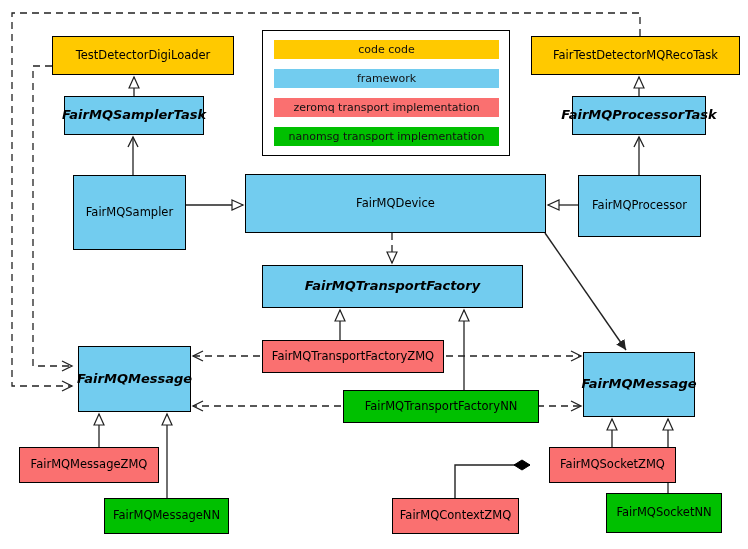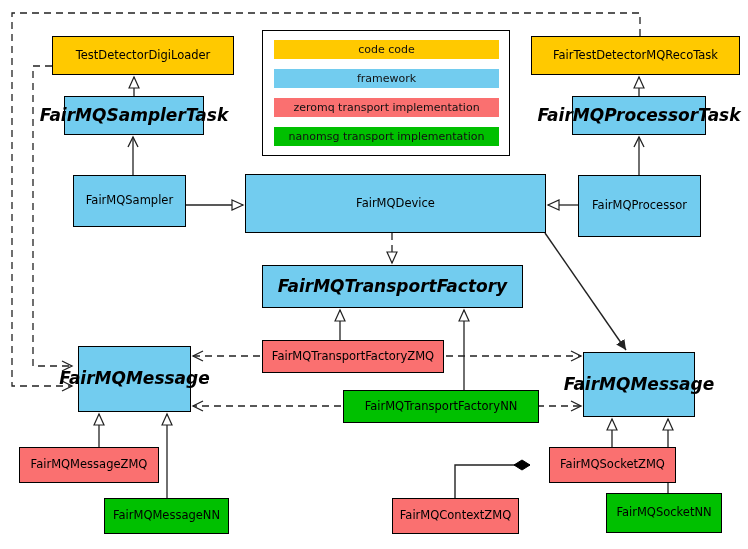--- a/index.html
+++ b/index.html
@@ -4,21 +4,21 @@
 <style>
   html,body{margin:0;padding:0;background:#ffffff;}
   body{width:748px;height:549px;overflow:hidden;
        font-family:"DejaVu Sans","Liberation Sans",sans-serif;}
   #canvas{position:relative;width:748px;height:549px;background:#fff;}
   svg{position:absolute;left:0;top:0;width:748px;height:549px;}
   .nodebox{position:absolute;box-sizing:border-box;border:1px solid #000;
            display:flex;align-items:center;justify-content:center;
            text-align:center;line-height:1.15;}
   .bold{font-weight:normal;font-size:11.5px;color:#000;}
-  .italic{font-style:italic;font-weight:bold;font-size:17px;color:#000;}
+  .italic{font-style:italic;font-weight:bold;font-size:13px;color:#000;}
   .legendbox{position:absolute;box-sizing:border-box;border:1.5px solid #000;
              background:#fff;left:262px;top:30px;width:248px;height:126px;}
   .legrow{position:absolute;left:11px;width:225px;height:19px;
           display:flex;align-items:center;justify-content:center;
           font-size:11px;color:#111;}
 </style>
 </head>
 <body>
 
 <div id="canvas">
@@ -139,21 +139,21 @@
   </div>
 
   <div class="nodebox bold" style="left:52px;top:36px;width:182px;height:39px;background:#FFC900;">
     <span>TestDetectorDigiLoader</span>
   </div>
 
   <div class="nodebox italic" style="left:64px;top:96px;width:140px;height:39px;background:#72CCEF;">
     <span>FairMQSamplerTask</span>
   </div>
 
-  <div class="nodebox bold" style="left:73px;top:175px;width:113px;height:52px;background:#72CCEF;">
+  <div class="nodebox bold" style="left:73px;top:175px;width:113px;height:75px;background:#72CCEF;">
     <span>FairMQSampler</span>
   </div>
 
   <div class="nodebox bold" style="left:245px;top:174px;width:301px;height:59px;background:#72CCEF;">
     <span>FairMQDevice</span>
   </div>
 
   <div class="nodebox bold" style="left:531px;top:36px;width:209px;height:39px;background:#FFC900;">
     <span>FairTestDetectorMQRecoTask</span>
   </div>

